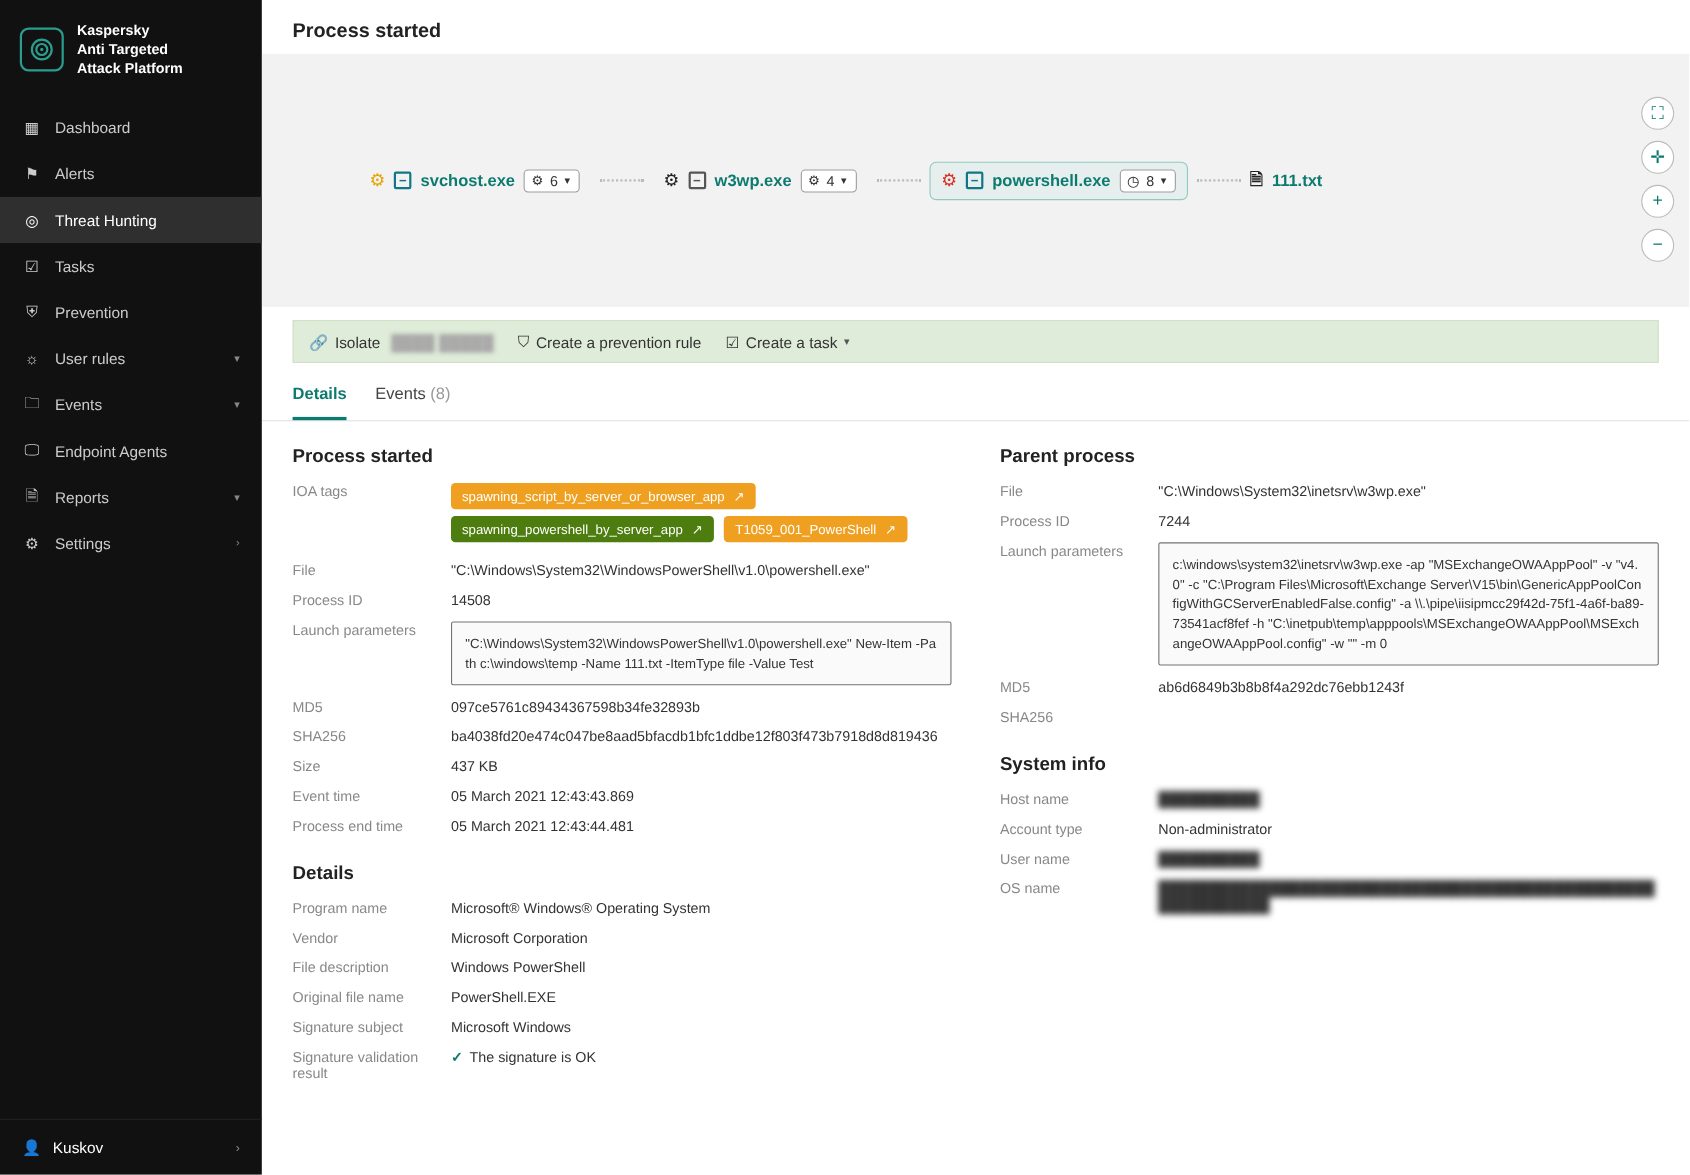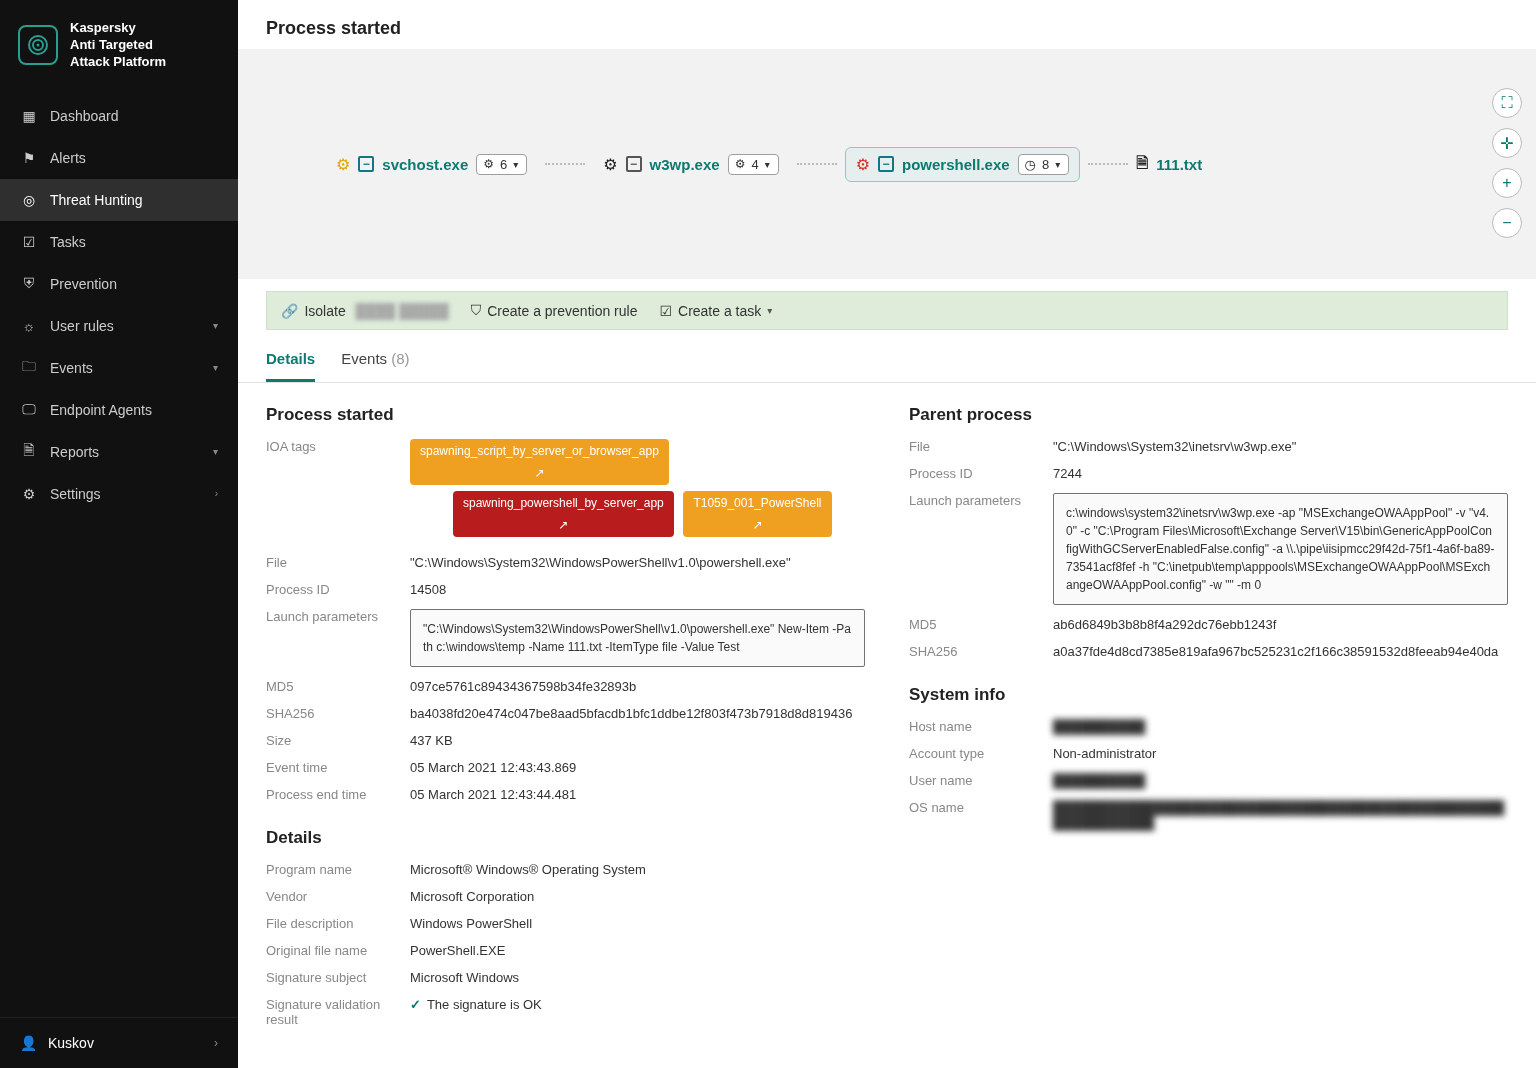--- a/index.html
+++ b/index.html
@@ -56,23 +56,23 @@
 .tab .cnt{color:#999;font-weight:400;}
 
 
 .content{display:flex;gap:44px;padding:22px 28px 40px;}
 .col{flex:1;min-width:0;}
 .section-title{font-size:17px;font-weight:700;color:#222;margin-bottom:14px;}
 .row{display:flex;align-items:flex-start;gap:4px;margin-bottom:12px;font-size:13px;}
 .row .label{width:140px;color:#888;flex-shrink:0;}
 .row .value{flex:1;word-break:break-all;color:#333;}
 .link{color:#0c7a6f;}
-.tag{display:inline-flex;align-items:center;gap:8px;padding:5px 10px;border-radius:4px;color:#fff;font-size:12px;margin:0 6px 6px 0;cursor:pointer;flex-direction:column;}
+.tag{display:inline-flex;align-items:center;gap:8px;padding:5px 10px;border-radius:4px;color:#fff;font-size:12px;margin:0 6px 6px 0;cursor:pointer;}
 .tag.orange{background:#f0a020;}
-.tag.red{background:#b91c1c;margin-left:43px;}
+.tag.red{background:#4d7c0f;}
 .tag .ext{font-size:12px;}
 .code-box{border:1px solid #737373;background:#fafafa;padding:10px 12px;font-size:12px;color:#333;line-height:1.5;border-radius:2px;word-break:break-all;}
 .check{color:#0c7a6f;font-weight:700;margin-right:6px;}
 .blur{filter:blur(3px);color:#aaa;}
 
 svg{display:block;}
 </style>
 </head>
 <body>
 
@@ -322,21 +322,20 @@
             <div class="value">
               <div class="code-box">c:\windows\system32\inetsrv\w3wp.exe -ap "MSExchangeOWAAppPool" -v "v4.0" -c "C:\Program Files\Microsoft\Exchange Server\V15\bin\GenericAppPoolConfigWithGCServerEnabledFalse.config" -a \\.\pipe\iisipmcc29f42d-75f1-4a6f-ba89-73541acf8fef -h "C:\inetpub\temp\apppools\MSExchangeOWAAppPool\MSExchangeOWAAppPool.config" -w "" -m 0</div>
             </div>
           </div>
         <div class="row">
             <div class="label">MD5</div>
             <div class="value link">ab6d6849b3b8b8f4a292dc76ebb1243f</div>
           </div>
         <div class="row">
             <div class="label">SHA256</div>
-            <div class="value link">a0a37fde4d8cd7385e819afa967bc525231c2f166c38591532d8feeab94e40da</div>
           </div>
 
         <div class="section-title" style="margin-top:26px;">System info</div>
         <div class="row">
             <div class="label">Host name</div>
             <div class="value blur">██████████</div>
           </div>
         <div class="row">
             <div class="label">Account type</div>
             <div class="value">Non-administrator</div>

